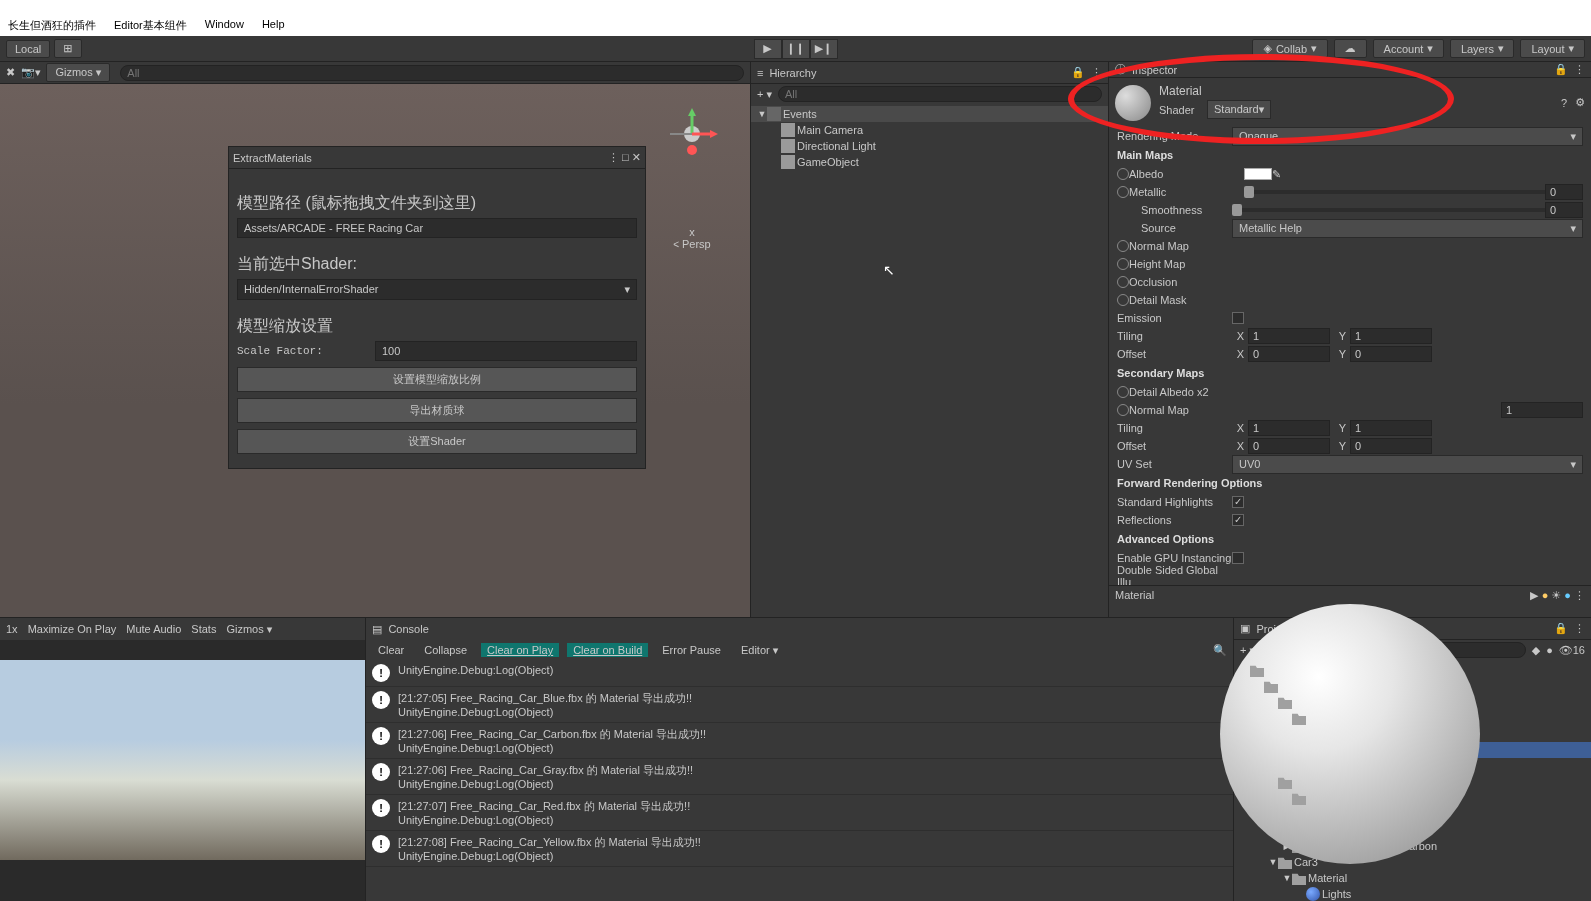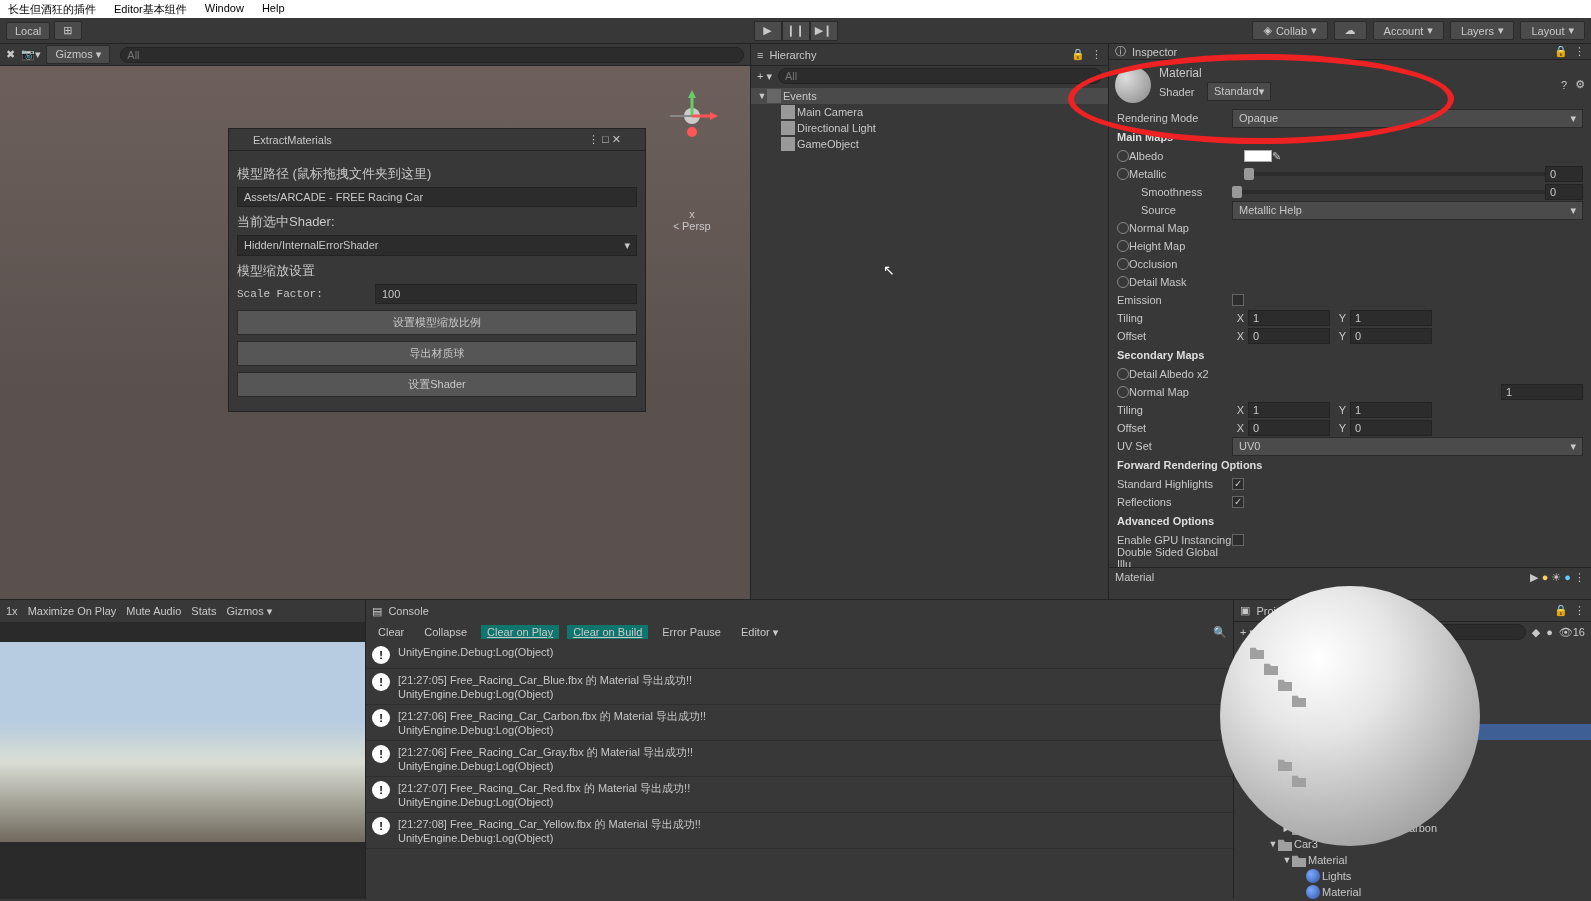--- a/index.html
+++ b/index.html
@@ -1,36 +1,36 @@
 <!DOCTYPE html>
 <html><head>
 <meta charset="utf-8">
 <style>
 * { margin: 0; padding: 0; box-sizing: border-box; font-family: Arial, "Microsoft YaHei", sans-serif; font-size: 11px; color: #c8c8c8; }
 body { background: #383838; width: 1591px; height: 901px; overflow: hidden; position: relative; }
-.menubar { background: #fff; height: 18px; padding: 2px 8px; display: flex; gap: 18px; }
+.menubar { background: #fff; height: 18px; padding: 18px 8px; display: flex; gap: 18px; }
 .menubar span { color: #000; cursor: default; }
 .toolbar { background: #383838; height: 26px; display: flex; align-items: center; padding: 0 6px; border-bottom: 1px solid #232323; }
 .tool-btn { background: #4b4b4b; border: 1px solid #2a2a2a; padding: 2px 8px; margin-right: 4px; border-radius: 2px; font-size: 11px; }
 .toolbar-center { position: absolute; left: 50%; transform: translateX(-50%); display: flex; }
 .play-btn { width: 28px; height: 20px; background: #4b4b4b; border: 1px solid #2a2a2a; display: flex; align-items: center; justify-content: center; }
 .toolbar-right { margin-left: auto; display: flex; gap: 6px; }
 .dd-btn { background: #4b4b4b; border: 1px solid #2a2a2a; padding: 2px 10px; border-radius: 2px; display: flex; align-items: center; gap: 4px; }
 
 .main-area { display: flex; height: 555px; }
 .scene-panel { width: 750px; height: 100%; position: relative; background: #383838; }
 .scene-toolbar { height: 22px; background: #383838; display: flex; align-items: center; padding: 0 6px; gap: 6px; border-bottom: 1px solid #232323; }
 .scene-view { height: 533px; background: linear-gradient(#6d605c, #5a514e 60%); position: relative; }
 .persp-gizmo { position: absolute; right: 28px; top: 20px; text-align: center; }
 .persp-label { margin-top: 60px; font-size: 10px; }
 
 .extract-window { position: absolute; left: 228px; top: 84px; width: 418px; background: #383838; border: 1px solid #232323; }
-.ew-title { background: #383838; height: 22px; display: flex; align-items: center; padding: 0 24px; justify-content: space-between; border-bottom: 1px solid #232323; }
+.ew-title { background: #383838; height: 22px; display: flex; align-items: center; padding: 0 4px; justify-content: space-between; border-bottom: 1px solid #232323; }
 .ew-body { padding: 8px; background: #383838; }
-.ew-label { margin: 6px 0 4px; font-size: 13px; }
+.ew-label { margin: 16px 0 4px; font-size: 16px; }
 .ew-field { width: 100%; background: #2c2c2c; border: 1px solid #232323; padding: 3px 6px; color: #c8c8c8; }
 .ew-row { display: flex; align-items: center; gap: 8px; margin: 4px 0; }
 .ew-row .lbl { width: 130px; font-family: Liberation Mono, monospace; }
 .ew-row .inp { flex: 1; background: #2c2c2c; border: 1px solid #232323; padding: 3px 6px; }
 .ew-btn { display: block; width: 100%; background: #565656; border: 1px solid #2a2a2a; padding: 4px; margin: 6px 0; text-align: center; }
 
 .hierarchy-panel { width: 358px; border-left: 1px solid #232323; background: #383838; display: flex; flex-direction: column; }
 .panel-header { height: 22px; background: #383838; display: flex; align-items: center; padding: 0 6px; gap: 6px; border-bottom: 1px solid #232323; }
 .panel-search { height: 20px; background: #383838; display: flex; align-items: center; padding: 0 6px; gap: 6px; }
 .search-input { flex: 1; background: #2c2c2c; border: 1px solid #232323; border-radius: 10px; padding: 1px 18px 1px 6px; }

